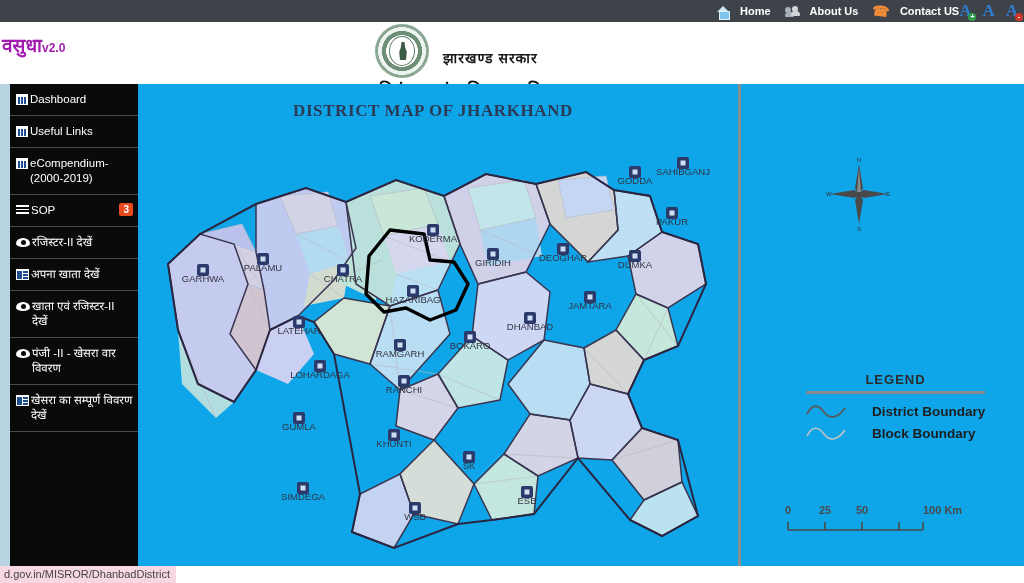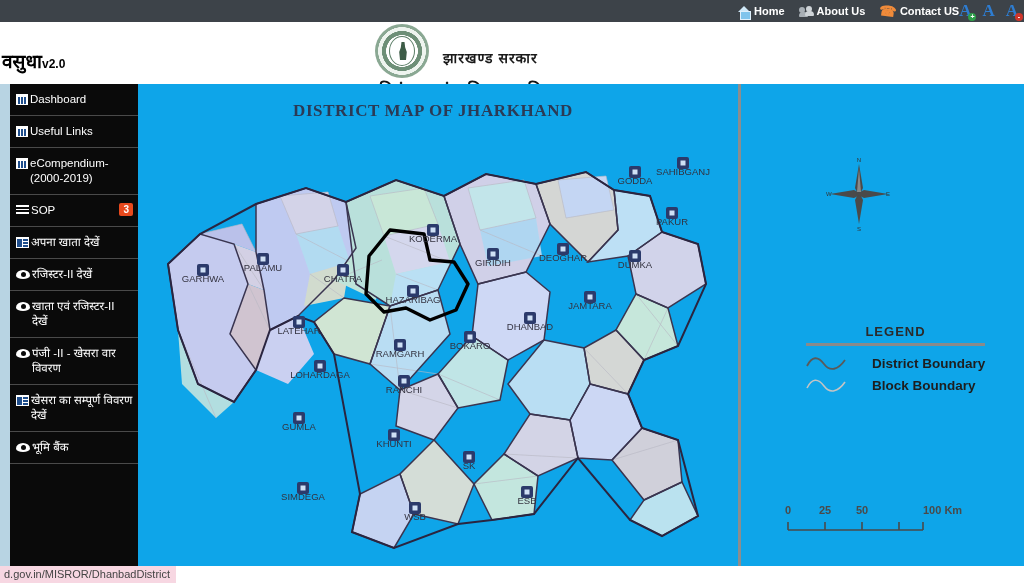--- a/index.html
+++ b/index.html
@@ -2,21 +2,21 @@
 <html><head>
 <meta charset="utf-8">
 <style>
   * { box-sizing: border-box; margin:0; padding:0; }
   html,body { width:1024px; height:583px; overflow:hidden; background:#fff;
               font-family:"Liberation Sans", sans-serif; }
 
   
   .topnav{position:absolute;left:0;top:0;width:1024px;height:22px;
           background:#3d4349;display:flex;align-items:center;justify-content:flex-end;}
-  .topnav .nav-item{display:flex;align-items:center;gap:3px;color:#fff;
+  .topnav .nav-item{display:flex;align-items:center;gap:10px;color:#fff;
           font-size:11px;font-weight:bold;margin-right:14px;cursor:pointer;}
   .topnav .nav-item:last-of-type{margin-right:0;}
   .ico{display:inline-block;line-height:1;}
   .home-ico{width:13px;height:13px;position:relative;}
   .home-ico:before{content:"";position:absolute;left:0;top:1px;border-left:6.5px solid transparent;
           border-right:6.5px solid transparent;border-bottom:6px solid #cfe8f7;}
   .home-ico:after{content:"";position:absolute;left:2px;top:6px;width:9px;height:7px;background:#7fc4ec;
           border:1px solid #dff0fb;}
   .users-ico{width:15px;height:12px;position:relative;}
   .users-ico span{position:absolute;border-radius:50% 50% 35% 35%;background:#a9b0b6;}
@@ -28,21 +28,21 @@
   .fontbtn{font-family:"Liberation Serif", serif;font-weight:bold;font-size:17px;
            color:#2e7dd1;margin-right:11px;position:relative;cursor:pointer;}
   .fontbtn .dot{position:absolute;right:-5px;bottom:0px;width:8px;height:8px;border-radius:50%;
            font-size:7px;color:#fff;line-height:8px;text-align:center;font-family:"Liberation Sans",sans-serif;}
   .dot.plus{background:#2e9e4a;}
   .dot.minus{background:#d0362b;}
   .fontbtn.last{margin-right:6px;}
 
   
   .header{position:absolute;left:0;top:22px;width:1024px;height:62px;background:#fff;}
-  .logo{position:absolute;left:2px;top:26px;font-size:19px;font-weight:bold;color:#000000;}
+  .logo{position:absolute;left:2px;top:10px;font-size:19px;font-weight:bold;color:#a21caf;}
   .logo .ver{font-size:12px;font-weight:bold;}
   .emblem{position:absolute;left:375px;top:2px;width:54px;height:54px;border-radius:50%;
           background:radial-gradient(circle at 50% 50%, #ffffff 0 26%, #cfe3d4 27% 33%,#ffffff 34% 41%,
           #6d8f77 42% 52%, #eef4ef 53% 62%, #8aa893 63% 74%, #f4f7f5 75% 84%, #527a5e 85% 100%);}
   .emblem .inner{position:absolute;left:14px;top:12px;width:26px;height:30px;border-radius:50%;
           background:#ffffff;border:1px solid #5d7f68;}
   .emblem .inner:after{content:"";position:absolute;left:8px;top:5px;width:10px;height:18px;
           background:#3d5c47;clip-path:polygon(35% 0,65% 0,72% 30%,88% 55%,80% 100%,20% 100%,12% 55%,28% 30%);}
   .gov-hi{position:absolute;left:443px;top:26px;font-size:14px;font-weight:bold;color:#1a1a1a;
           letter-spacing:1px;}
@@ -80,21 +80,21 @@
   
   .content{position:absolute;left:138px;top:84px;width:886px;height:482px;background:#0ea5e9;}
   .divider{position:absolute;left:600px;top:0;width:3px;height:482px;background:#8d8d8d;}
   .maptitle{position:absolute;left:155px;top:17px;font-family:"Liberation Serif",serif;
             font-size:17px;font-weight:bold;color:#2b3a55;letter-spacing:.6px;}
   .mapsvg{position:absolute;left:0;top:0;}
 
   .compass{position:absolute;left:686px;top:68px;width:70px;height:80px;}
   .legendbox{position:absolute;left:640px;top:240px;width:235px;}
   .legendbox .ltitle{text-align:center;font-size:13px;font-weight:bold;color:#2b2b2b;
-            letter-spacing:1px;}
+            letter-spacing:1px;margin-top:48px;}
   .legendbox .lrule{height:3px;background:#8a8a8a;margin:4px 28px 8px 28px;}
   .legrow{display:flex;align-items:center;gap:24px;margin:4px 0 4px 26px;}
   .legrow .ltext{font-size:13.5px;font-weight:bold;color:#1e1e1e;}
   .scalebar{position:absolute;left:640px;top:410px;width:210px;}
 
   
   .statusbar{position:absolute;left:0;bottom:0;height:17px;background:#f7d7e2;
              color:#444;font-size:11px;padding:2px 6px 0 4px;max-width:300px;white-space:nowrap;text-align:center;}
 </style>
 </head>
@@ -156,42 +156,38 @@
   <div class="menu-item">
     <span class="i-chart"></span>
     <span class="label">eCompendium-(2000-2019)</span>
   </div>
   <div class="menu-item">
     <span class="i-lines"></span>
     <span class="label">SOP</span>
     <span class="badge">3</span>
   </div>
   <div class="menu-item">
+    <span class="i-eye"></span>
+    <span class="label">रजिस्टर-II देखें</span>
+  </div>
+  <div class="menu-item">
     <span class="i-doc"></span>
     <span class="label">अपना खाता देखें</span>
   </div>
   <div class="menu-item">
     <span class="i-eye"></span>
-    <span class="label">रजिस्टर-II देखें</span>
-  </div>
-  <div class="menu-item">
-    <span class="i-eye"></span>
     <span class="label">खाता एवं रजिस्टर-II देखें</span>
   </div>
   <div class="menu-item">
     <span class="i-eye"></span>
     <span class="label">पंजी -II - खेसरा वार विवरण</span>
   </div>
   <div class="menu-item">
     <span class="i-doc"></span>
     <span class="label">खेसरा का सम्पूर्ण विवरण देखें</span>
-  </div>
-  <div class="menu-item">
-    <span class="i-eye"></span>
-    <span class="label">भूमि बैंक</span>
   </div>
 </div>
 
 <div class="content">
 
   <div class="maptitle">DISTRICT MAP OF JHARKHAND</div>
 
   <svg class="mapsvg" width="886" height="482" viewBox="0 0 886 482">
     <defs>
       <filter id="soft">

